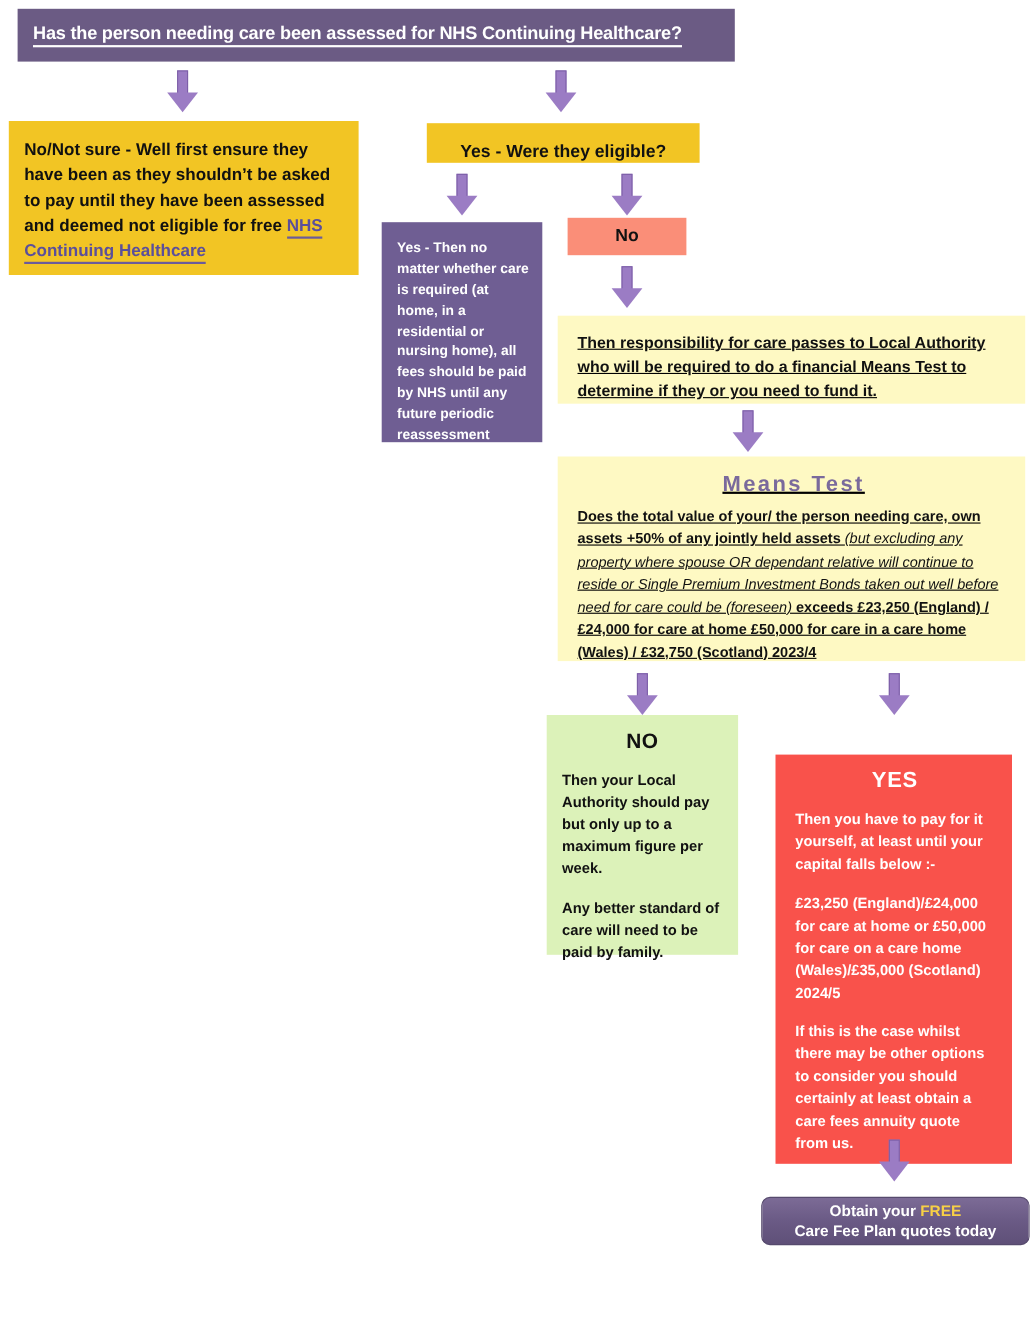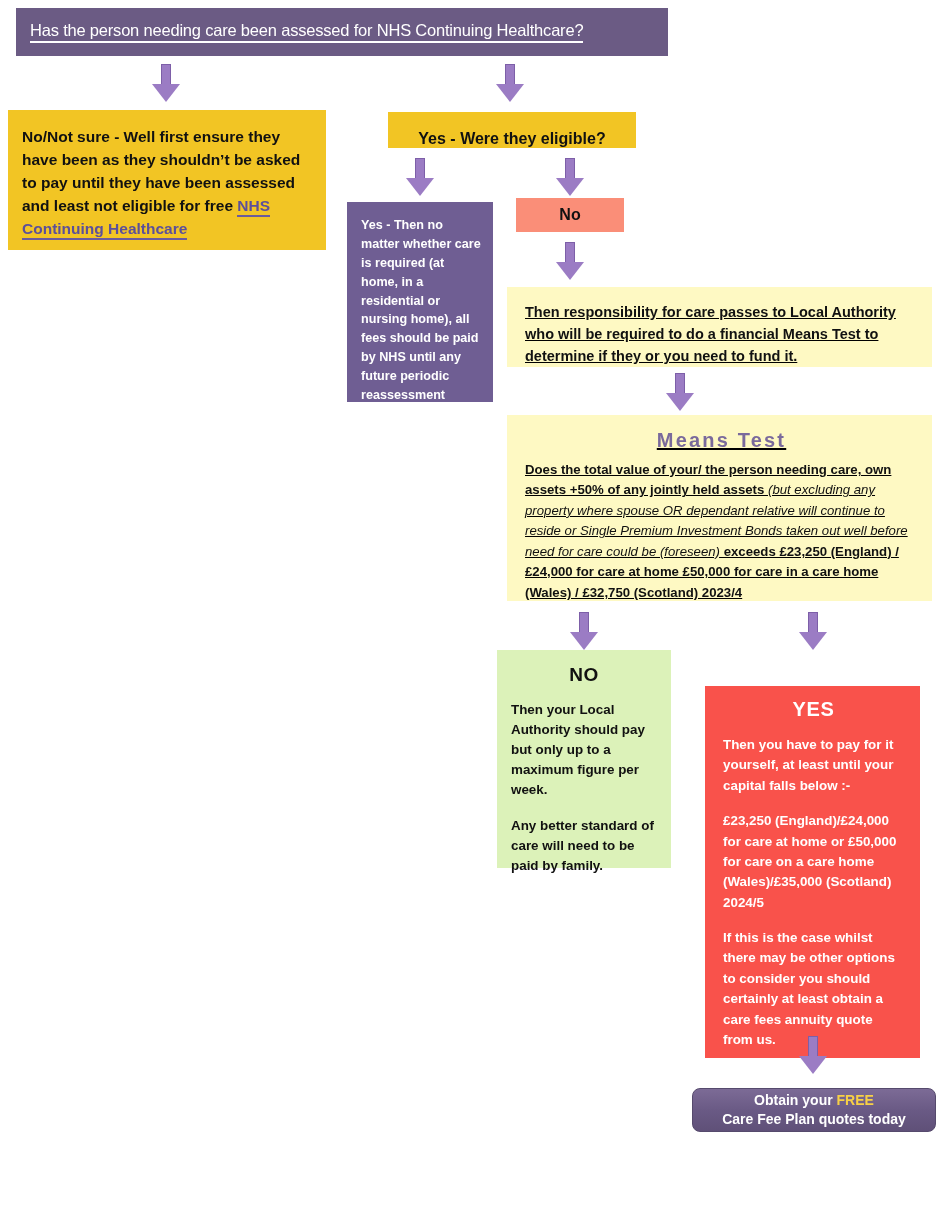--- a/index.html
+++ b/index.html
@@ -26,21 +26,21 @@
     width: 652px;
     height: 48px;
     background: #6b5b84;
     display: flex;
     align-items: center;
     padding-left: 14px;
   }
   .header-box .htext {
     color: #ffffff;
     font-size: 16.5px;
-    font-weight: normal;
+    font-weight: bold;
     letter-spacing: -0.2px;
     border-bottom: 2px solid #ffffff;
     padding-bottom: 2px;
     line-height: 1.1;
   }
 
   
   .arrow {
     position: absolute;
     width: 28px;
@@ -265,21 +265,21 @@
   <span class="shaft"></span>
   <span class="head"></span>
 </div>
 <div class="arrow" style="left:496px; top:64px;">
   <span class="shaft"></span>
   <span class="head"></span>
 </div>
 
 <div class="node yellow-box box-nonotsure">
   <div class="btext">
-    <span>No/Not sure - Well first ensure they have been as they shouldn’t be asked to pay until they have been assessed and least not eligible for free </span><span class="link">NHS Continuing Healthcare</span>
+    <span>No/Not sure - Well first ensure they have been as they shouldn’t be asked to pay until they have been assessed and deemed not eligible for free </span><span class="link">NHS Continuing Healthcare</span>
   </div>
 </div>
 
 <div class="node yellow-box box-yes-eligible">
   <span class="btext">Yes - Were they eligible?</span>
 </div>
 
 <div class="arrow" style="left:406px; top:158px;">
   <span class="shaft"></span>
   <span class="head"></span>

